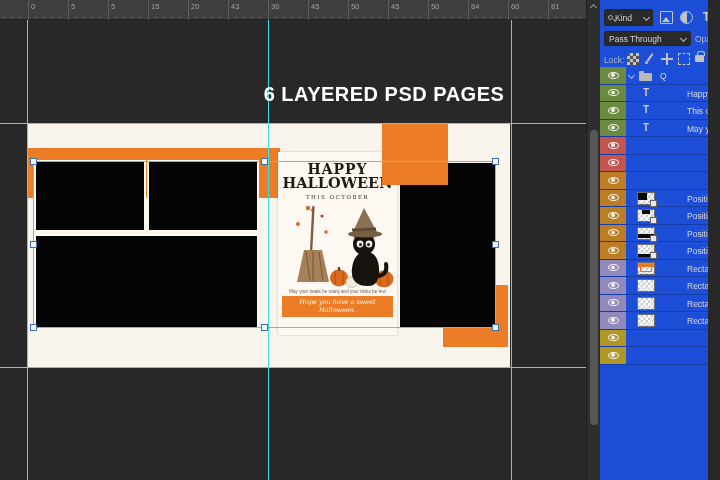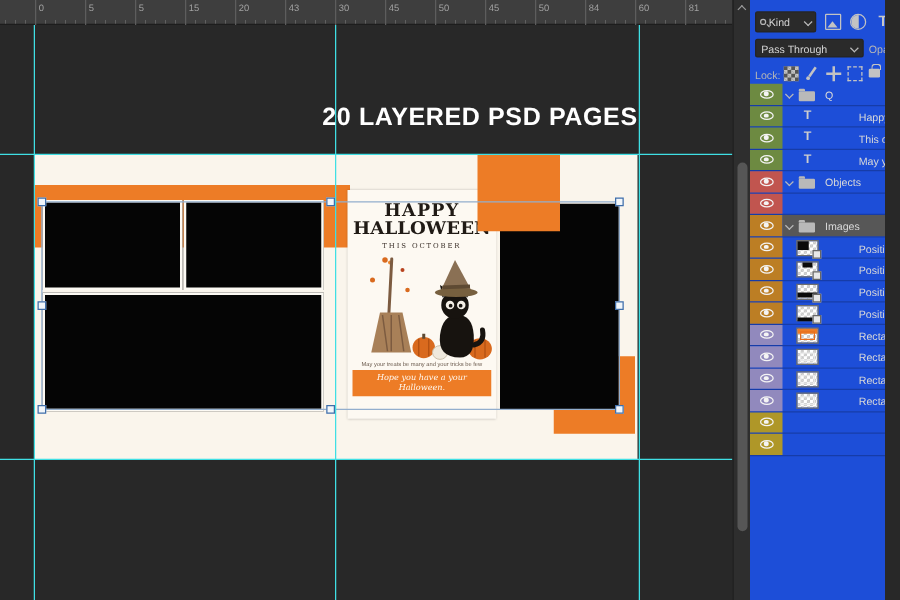--- a/index.html
+++ b/index.html
@@ -274,21 +274,21 @@
         <circle cx="78" cy="42" r="3.4" fill="#f3efe6"></circle>
           <circle cx="87" cy="42" r="3.4" fill="#f3efe6"></circle>
         <circle cx="78.5" cy="42.5" r="1.5" fill="#17130f"></circle>
           <circle cx="86.5" cy="42.5" r="1.5" fill="#17130f"></circle>
 
         <path d="M82 6 L70 32 L96 32 Z" fill="#8a7054"></path>
         <ellipse cx="83" cy="32" rx="17" ry="3.6" fill="#77603f"></ellipse>
         <rect x="72" y="26" width="22" height="3" fill="#5e4a33" transform="rotate(-2 83 27)"></rect>
       </svg>
       <div id="card-tag">May your treats be many and your tricks be few</div>
-      <div id="card-banner">Hope you have a your Halloween.</div>
+      <div id="card-banner">Hope you have a sweet Halloween.</div>
     </div>
 
     <div id="or-top-right" class="orange"></div>
 
     <div id="selbox">
       <div class="handle h-tl"></div>
       <div class="handle h-tm"></div>
       <div class="handle h-tr"></div>
       <div class="handle h-ml"></div>
       <div class="handle h-mr"></div>
@@ -299,21 +299,21 @@
   </div>
 
   <div id="guides">
       <div class="guide guide-v" style="left: 27px;"></div>
       <div class="guide guide-v" style="left: 268px;"></div>
       <div class="guide guide-v" style="left: 511px;"></div>
       <div class="guide guide-h" style="top: 123px;"></div>
       <div class="guide guide-h" style="top: 367px;"></div>
     </div>
 
-  <div id="overlay-title">20 LAYERED PSD PAGES</div>
+  <div id="overlay-title">6 LAYERED PSD PAGES</div>
 
   <div id="scrollbar">
     <div id="sb-up"></div>
     <div id="sb-thumb"></div>
   </div>
 
   <div id="panel">
     <div id="p-row1">
       <div id="search-field">
         <span class="mag"></span>
@@ -385,41 +385,29 @@
 
       <span class="ticon">T</span>
 
       <span class="lname">May your treats be</span>
     </div>
   </div>
         <div class="layer-row t-group" style="--sw: #c1554f;">
     <div class="swatch">
       <span class="eye"></span>
     </div>
-    <div class="row-body">
-      <span class="chevron"></span>
-      <span class="folder"></span>
-
-      <span class="lname">Objects</span>
-    </div>
   </div>
         <div class="layer-row t-clipart" style="--sw: #c1554f;">
     <div class="swatch">
       <span class="eye"></span>
     </div>
   </div>
         <div class="layer-row t-group sel" style="--sw: #bc7e24;">
     <div class="swatch">
       <span class="eye"></span>
-    </div>
-    <div class="row-body">
-      <span class="chevron"></span>
-      <span class="folder"></span>
-
-      <span class="lname">Images</span>
     </div>
   </div>
         <div class="layer-row t-smart v1" style="--sw: #bc7e24;">
     <div class="swatch">
       <span class="eye"></span>
     </div>
     <div class="row-body">
 
       <span class="thumb">
         <span class="piece"></span>

